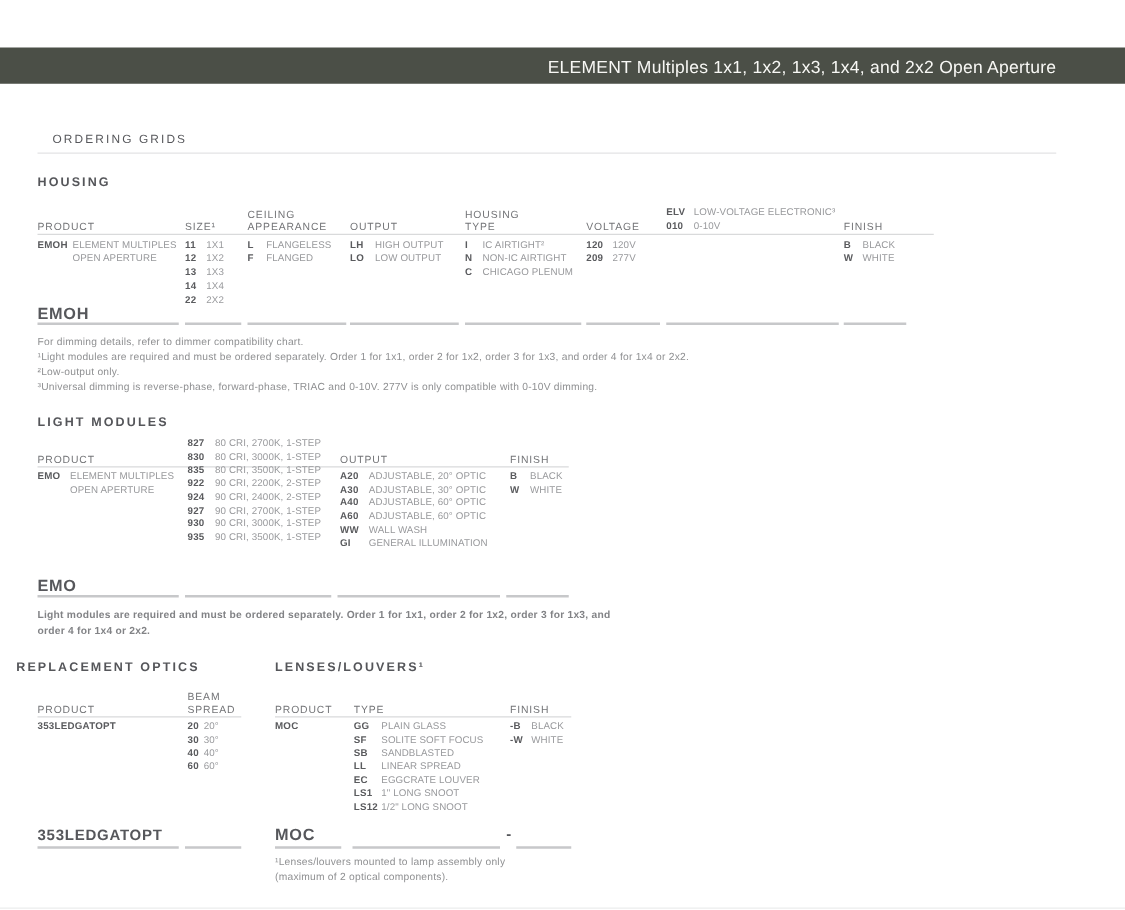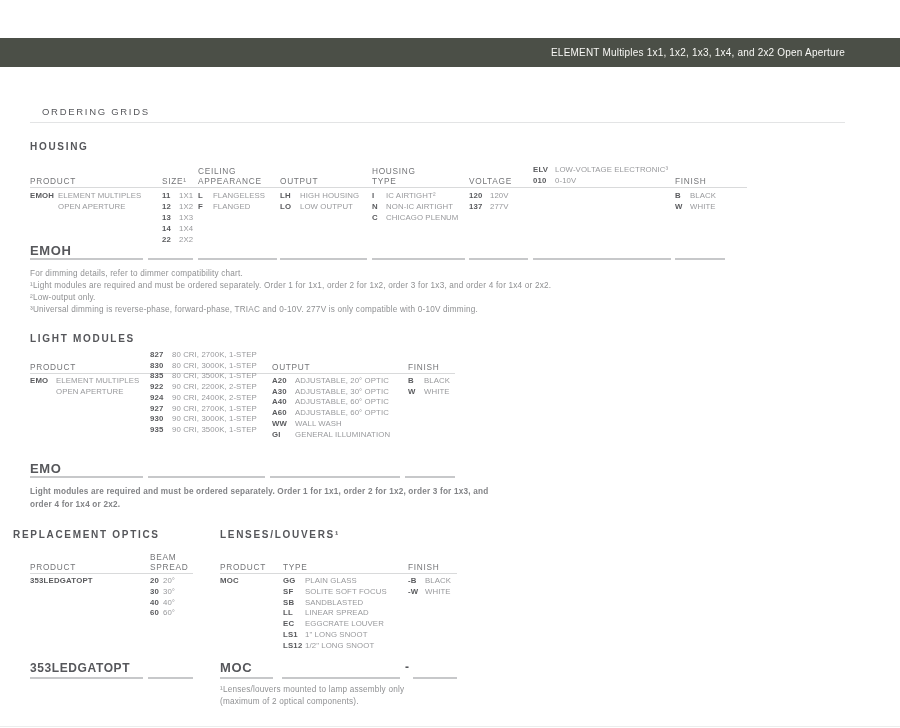--- a/index.html
+++ b/index.html
@@ -5,21 +5,21 @@
   html,body { margin:0; padding:0; }
   body {
     width:900px; height:728px; position:relative; background:#ffffff;
     font-family:"Liberation Sans", sans-serif; overflow:hidden;
   }
   .topbar {
     position:absolute; left:0; top:38px; width:900px; height:29px;
     background:#4b4f47; display:flex; align-items:center; justify-content:flex-end;
     padding-right:55px; box-sizing:border-box;
   }
-  .topbar .title { color:#f8f8f5; font-size:10px; letter-spacing:0.2px; }
+  .topbar .title { color:#f8f8f5; font-size:14px; letter-spacing:0.2px; }
 
   .kicker { position:absolute; left:42px; top:106px; font-size:9.5px; letter-spacing:1.7px; color:#56575b; }
   .rule-main { position:absolute; left:30px; top:122px; width:815px; height:1px; background:#e3e4e5; }
   .page-bottom-rule { position:absolute; left:0; top:726px; width:900px; height:1px; background:#eceded; }
 
   .sec-title { position:absolute; font-size:10px; font-weight:700; letter-spacing:1.7px; color:#55565a; }
 
   .grid { position:absolute; }
   .grid .hrule { position:absolute; left:0; top:27px; height:1px; background:#d9dadb; }
   .col { position:absolute; top:0; }
@@ -60,21 +60,21 @@
   <div class="col" style="left:0; --cw:28px;">
     <div class="th">PRODUCT</div>
     <div class="rows">
         <div class="opt-row">
           <span class="code">EMOH</span>
           <span class="desc">ELEMENT MULTIPLES
 OPEN APERTURE</span>
         </div>
       </div>
   </div>
-  <div class="col" style="left:132px; --cw:17px;">
+  <div class="col" style="left:118px; --cw:17px;">
     <div class="th">SIZE¹</div>
     <div class="rows">
         <div class="opt-row">
           <span class="code">11</span>
           <span class="desc">1X1</span>
         </div>
         <div class="opt-row">
           <span class="code">12</span>
           <span class="desc">1X2</span>
         </div>
@@ -104,21 +104,21 @@
           <span class="code">F</span>
           <span class="desc">FLANGED</span>
         </div>
       </div>
   </div>
   <div class="col" style="left:250px; --cw:20px;">
     <div class="th">OUTPUT</div>
     <div class="rows">
         <div class="opt-row">
           <span class="code">LH</span>
-          <span class="desc">HIGH HOUSING</span>
+          <span class="desc">HIGH OUTPUT</span>
         </div>
         <div class="opt-row">
           <span class="code">LO</span>
           <span class="desc">LOW OUTPUT</span>
         </div>
       </div>
   </div>
   <div class="col" style="left:342px; --cw:14px;">
     <div class="th">HOUSING
 TYPE</div>
@@ -138,21 +138,21 @@
       </div>
   </div>
   <div class="col" style="left:439px; --cw:21px;">
     <div class="th">VOLTAGE</div>
     <div class="rows">
         <div class="opt-row">
           <span class="code">120</span>
           <span class="desc">120V</span>
         </div>
         <div class="opt-row">
-          <span class="code">137</span>
+          <span class="code">209</span>
           <span class="desc">277V</span>
         </div>
       </div>
   </div>
   <div class="col" style="left:503px; --cw:22px;">
     <div class="rows">
         <div class="opt-row">
           <span class="code">ELV</span>
           <span class="desc">LOW-VOLTAGE ELECTRONIC³</span>
         </div>

